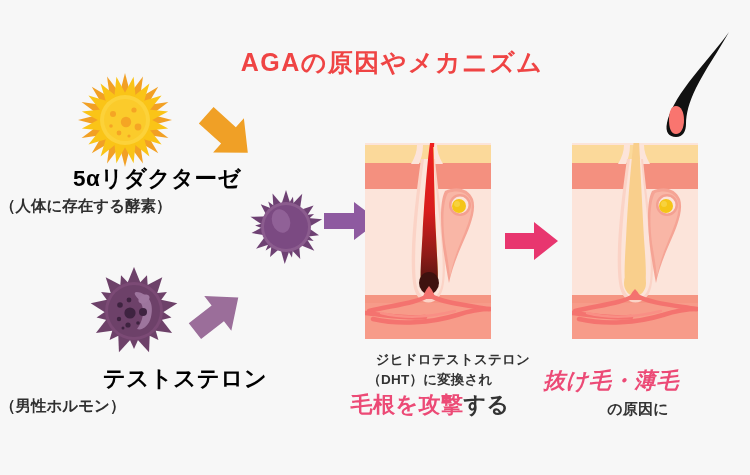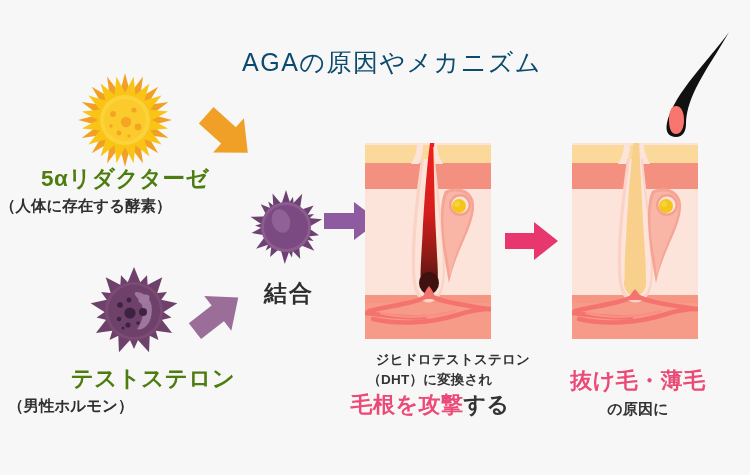--- a/index.html
+++ b/index.html
@@ -22,49 +22,50 @@
   }
   .abs { position: absolute; }
 
   
   #title {
     left: 0;
     top: 46px;
     width: 750px;
     text-align: center;
     font-size: 25px;
-    font-weight: 400;
+    font-weight: 700;
     letter-spacing: 1.5px;
-    color: #0c4a6e;
+    color: #ef4444;
     padding-left: 34px;
     box-sizing: border-box;
   }
 
   
   .label-main {
     font-size: 22.5px;
     font-weight: 700;
-    color: #4d7c0f;
+    color: #000000;
     letter-spacing: 0.5px;
     text-align: center;
     line-height: 1.12;
     white-space: nowrap;
+    padding-left: 32px;
   }
   .label-sub {
     font-size: 15.5px;
     font-weight: 700;
     color: #2f2f2f;
     letter-spacing: 0px;
     line-height: 1.3;
     white-space: nowrap;
   }
   #enzyme-label { left: 0; top: 166px; width: 250px; }
   #enzyme-sublabel { left: 0; top: 196px; width: 250px; }
   #testo-label { left: 0; top: 366px; width: 250px; margin-left: 28px; }
-  #testo-sublabel { left: 8px; top: 396px; width: 250px; }
+  #testo-sublabel { left: 0; top: 396px; width: 250px; }
 
   #bind-label {
     left: 234px; top: 278px; width: 110px;
     font-size: 23px; font-weight: 700; color: #2f2f2f;
     text-align: center; letter-spacing: 2px;
   }
 
   
   .cap-small {
     font-size: 13.5px;
@@ -83,21 +84,21 @@
     white-space: nowrap;
     line-height: 1.15;
   }
   .pink { color: #ec4a76; }
   .dark { color: #333333; }
 
   #cap-left-1 { left: 330px; top: 350px; width: 200px; text-align: right; }
   #cap-left-2 { left: 330px; top: 370px; width: 200px; }
   #cap-left-3 { left: 330px; top: 392px; width: 200px; }
 
-  #cap-right-1 { left: 538px; top: 368px; width: 200px; }
+  #cap-right-1 { left: 511px; top: 368px; width: 200px; font-style: italic; }
   #cap-right-2 { left: 538px; top: 398px; width: 200px; font-size: 15px; }
 
   
   .skin-panel { width: 126px; height: 196px; overflow: hidden; }
   #panel-left  { left: 365px; top: 143px; }
   #panel-right { left: 572px; top: 143px; }
 
   
   .art { display: block; }
 </style>
@@ -255,21 +256,20 @@
           <path d="M0,-31 L5,-16 L-5,-16 Z" transform="rotate(273)"></path>
           <path d="M0,-31 L5,-16 L-5,-16 Z" transform="rotate(325)"></path>
         </g>
         <circle cx="0" cy="0" r="25" fill="#8b5c8e"></circle>
         <circle cx="0" cy="0" r="22" fill="#7b4a82"></circle>
         <ellipse cx="-5" cy="-6" rx="9" ry="12" transform="rotate(-18 -5 -6)" fill="#9a6ba0" opacity="0.7"></ellipse>
       </g>
     </svg>
   </div>
 
-  <div class="abs" id="bind-label">結合</div>
 
   <div class="abs" style="left:324px; top:200px;">
     <svg class="art" width="56" height="42" viewBox="0 0 56 42">
       <path d="M0,13 L30,13 L30,2 L55,21 L30,40 L30,29 L0,29 Z" fill="#8e5aa0"></path>
     </svg>
   </div>
 
   <div class="abs skin-panel" id="panel-left">
     <svg class="art" width="126" height="196" viewBox="0 0 126 196">
       <defs>

